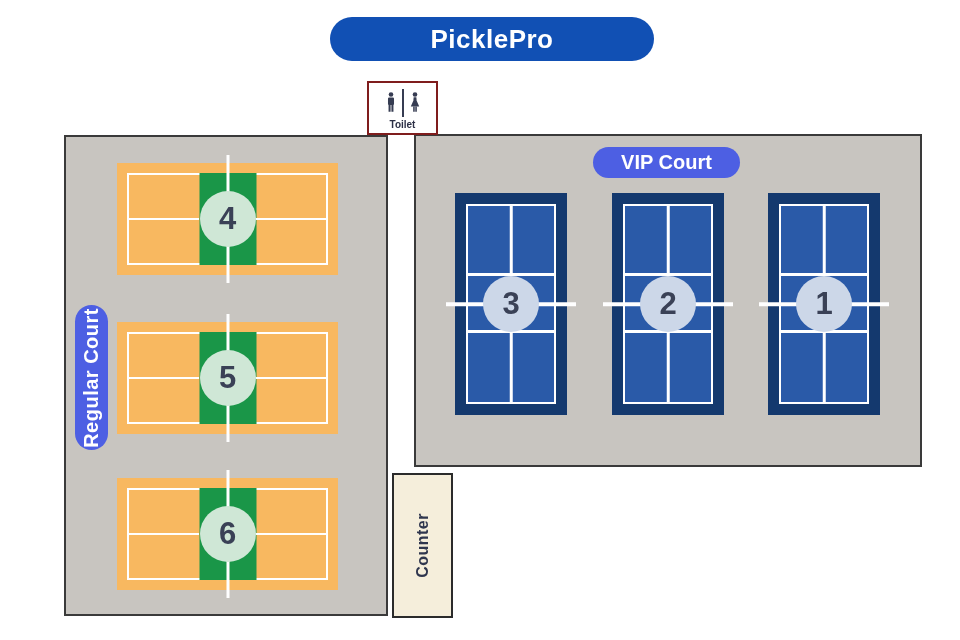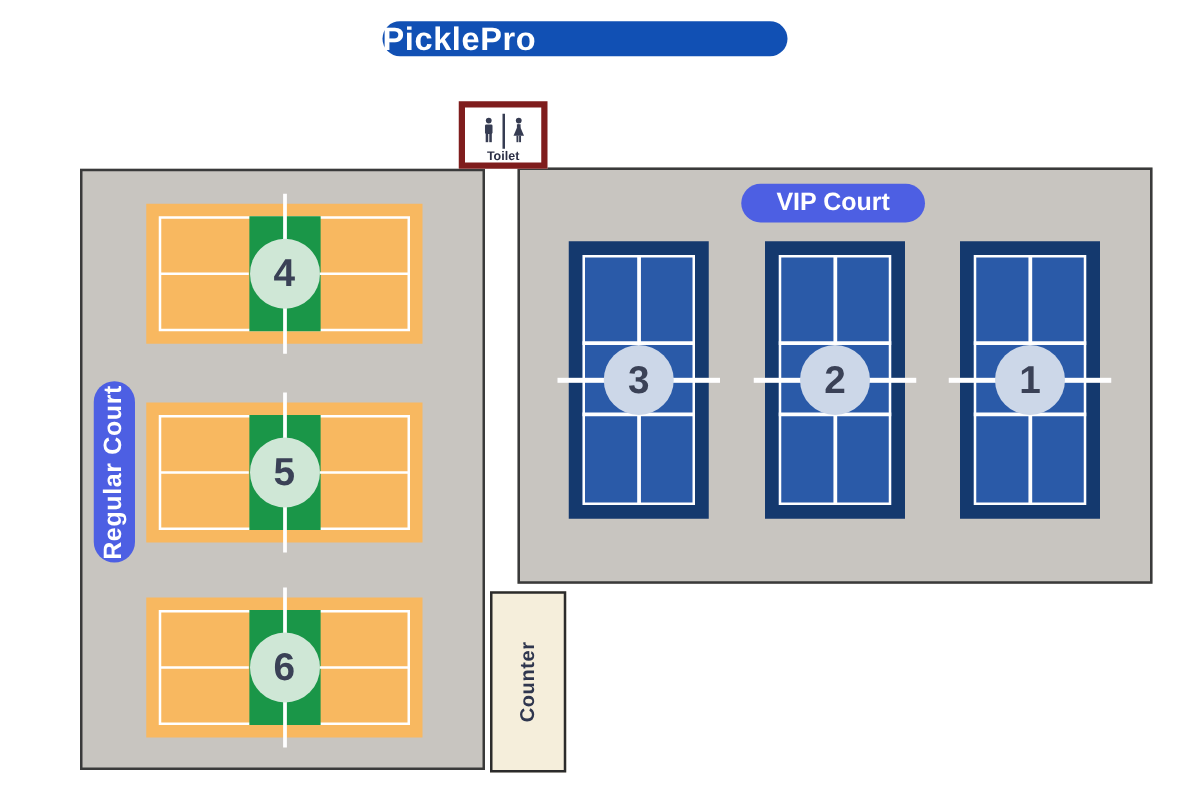--- a/index.html
+++ b/index.html
@@ -5,32 +5,32 @@
   html,body { margin:0; padding:0; background:#ffffff; }
   .stage {
     position:relative; width:960px; height:640px; overflow:hidden;
     background:#ffffff;
     font-family:"Liberation Sans", sans-serif;
   }
   .stage * { box-sizing:border-box; }
 
   
   .brand-banner {
-    position:absolute; left:306px; top:17px; width:324px; height:28px;
+    position:absolute; left:330px; top:17px; width:324px; height:44px;
     background:#1150b4; border-radius:22px;
-    display:flex; align-items:center; 
+    display:flex; align-items:center; justify-content:center;
   }
   .brand-banner span {
     color:#ffffff; font-size:26px; font-weight:bold; letter-spacing:0.5px;
   }
 
   
   .toilet-box {
     position:absolute; left:367px; top:81px; width:71px; height:54px;
-    background:#ffffff; border:5px solid #7f1d1d; z-index:6;
+    background:#ffffff; border:2px solid #7f1d1d; z-index:6;
     display:flex; flex-direction:column; align-items:center; justify-content:flex-start;
     padding-top:4px;
   }
   .toilet-icons { display:flex; align-items:center; gap:4px; height:32px; }
   .toilet-icons svg { display:block; }
   .icon-divider { width:2px; height:28px; background:#363c52; }
   .toilet-label { font-size:10px; font-weight:bold; color:#2b2f45; line-height:1; margin-top:1px; }
 
   
   .zone {

